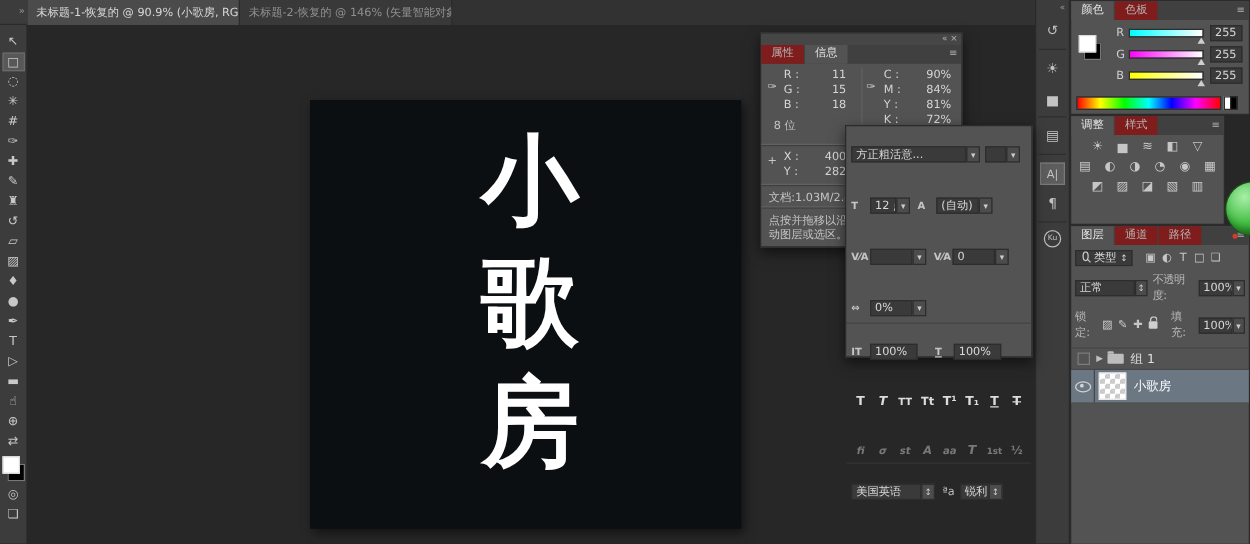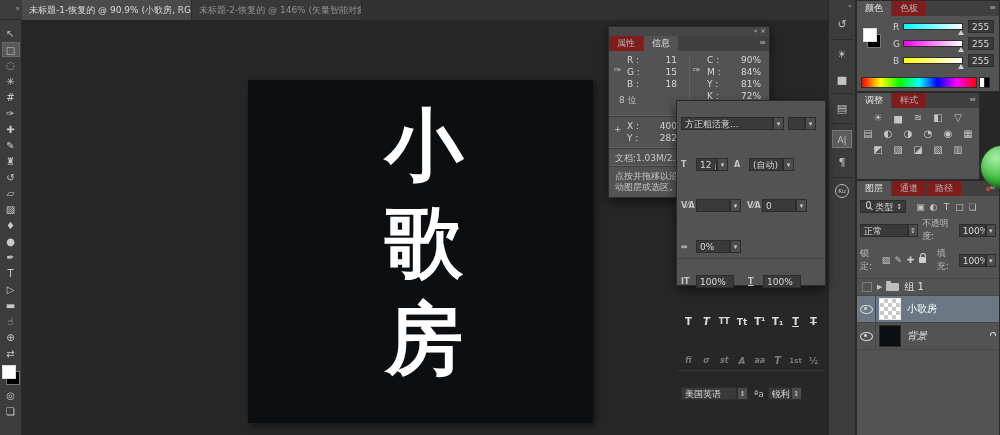--- a/index.html
+++ b/index.html
@@ -402,27 +402,19 @@
         <span class="folder"></span>
         <span class="lname" style="margin-left:0">组 1</span>
       </div>
       <div class="layer sel">
         <div class="eyecell">
             <span class="eye"></span>
           </div>
         <div class="thumbbox checker"></div>
         <span class="lname" style="color:#fff">小歌房</span>
       </div>
-      <div class="layer">
-        <div class="eyecell">
-            <span class="eye"></span>
-          </div>
-        <div class="thumbbox" style="background:#0c0f13;border:1px solid #2a2a2a"></div>
-        <span class="lname" style="font-style:italic">背景</span>
-        <span style="margin-left:auto;margin-right:10px"><span class="lockicon"></span></span>
-      </div>
     </div>
   </div>
 
   <div class="sphere"></div>
   <div class="reddot"></div>
 
 </div>
 
 </body></html>

